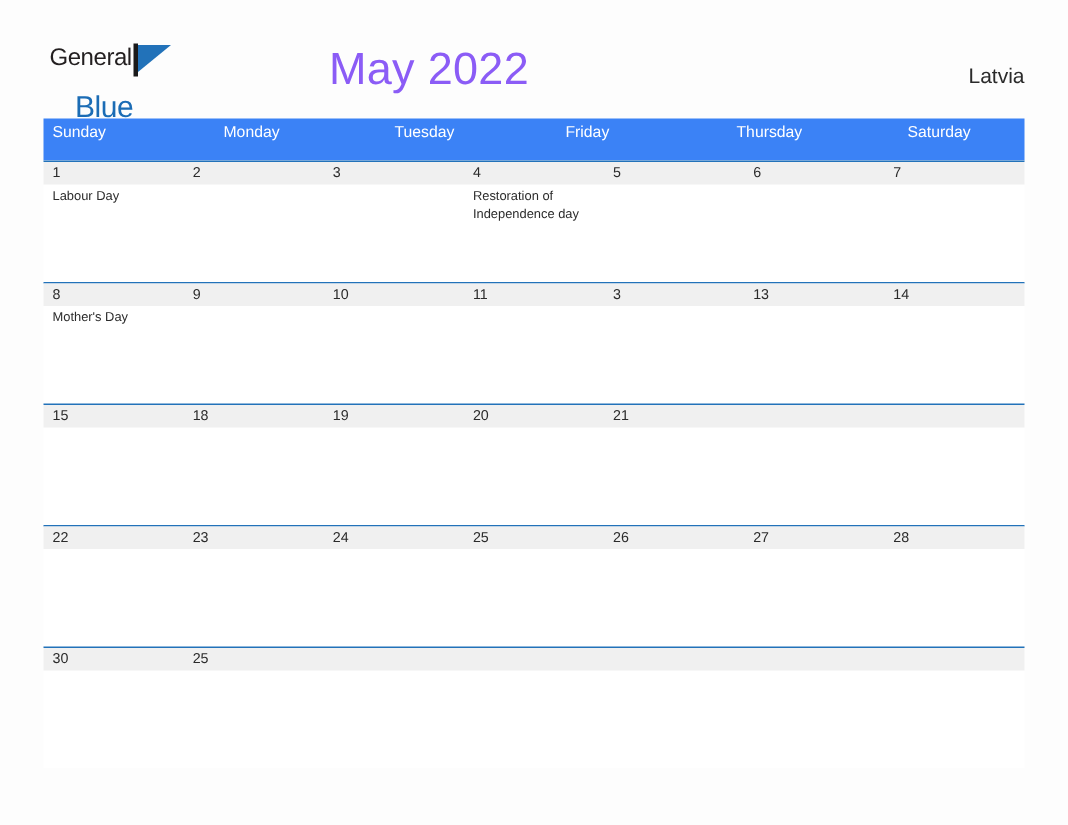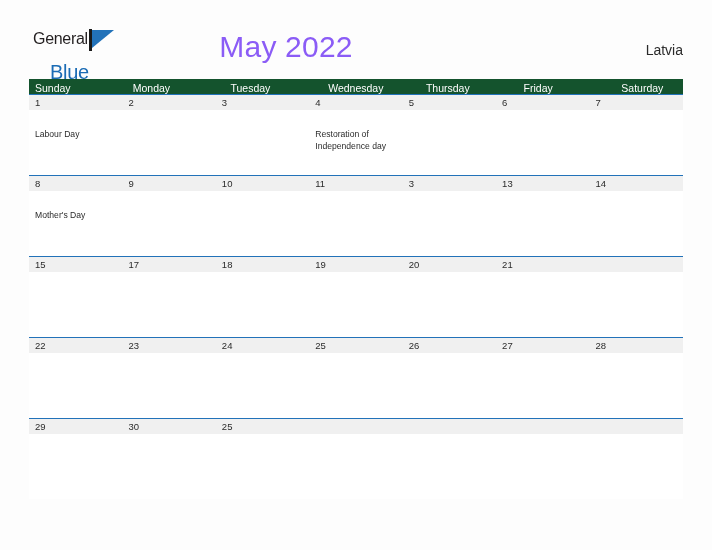--- a/index.html
+++ b/index.html
@@ -101,22 +101,22 @@
   .calendar {
     position: absolute;
     left: 29px;
     top: 79px;
     width: 654px;
   }
 
   .weekday-header {
     display: flex;
     width: 654px;
-    height: 15px;
-    background: #14532d;
+    height: 28px;
+    background: #3b82f6;
     gap: 30px;
   }
   .weekday-cell {
     width: 93.43px;
     height: 18px;
     color: #ffffff;
     font-size: 10.5px;
     line-height: 18px;
     padding-left: 6px;
     white-space: nowrap;
@@ -156,21 +156,21 @@
     position: relative;
     z-index: 2;
     height: 15px;
     line-height: 15px;
     padding-left: 6px;
     font-size: 9.5px;
     color: #2b2b2b;
   }
   .day-events {
     padding-left: 6px;
-    padding-top: 19px;
+    padding-top: 2px;
     font-size: 8.6px;
     line-height: 11.5px;
     color: #2b2b2b;
   }
   .day-event {
     white-space: normal;
     word-wrap: break-word;
   }
 </style>
 </head>
@@ -191,23 +191,22 @@
 
     <div class="region-label">Latvia</div>
 
   </div>
 
   <div class="calendar">
     <div class="weekday-header" id="weekday-header">
         <div class="weekday-cell">Sunday</div>
         <div class="weekday-cell">Monday</div>
         <div class="weekday-cell">Tuesday</div>
-        <div class="weekday-cell">Wednesday</div>
+        <div class="weekday-cell">Friday</div>
         <div class="weekday-cell">Thursday</div>
-        <div class="weekday-cell">Friday</div>
         <div class="weekday-cell">Saturday</div>
       </div>
     <div id="weeks-container">
         <div class="week-row">
           <div class="daynum-strip"></div>
           <div class="days">
             <div class="day-cell">
               <div class="day-num">1</div>
               <div class="day-events">
                 <div class="day-event">Labour Day</div>
@@ -265,23 +264,20 @@
             </div>
           </div>
         </div>
         <div class="week-row">
           <div class="daynum-strip"></div>
           <div class="days">
             <div class="day-cell">
               <div class="day-num">15</div>
             </div>
             <div class="day-cell">
-              <div class="day-num">17</div>
-            </div>
-            <div class="day-cell">
               <div class="day-num">18</div>
             </div>
             <div class="day-cell">
               <div class="day-num">19</div>
             </div>
             <div class="day-cell">
               <div class="day-num">20</div>
             </div>
             <div class="day-cell">
               <div class="day-num">21</div>
@@ -310,23 +306,20 @@
               <div class="day-num">27</div>
             </div>
             <div class="day-cell">
               <div class="day-num">28</div>
             </div>
           </div>
         </div>
         <div class="week-row">
           <div class="daynum-strip"></div>
           <div class="days">
-            <div class="day-cell">
-              <div class="day-num">29</div>
-            </div>
             <div class="day-cell">
               <div class="day-num">30</div>
             </div>
             <div class="day-cell">
               <div class="day-num">25</div>
             </div>
             <div class="day-cell">
               <div class="day-num"></div>
             </div>
             <div class="day-cell">

